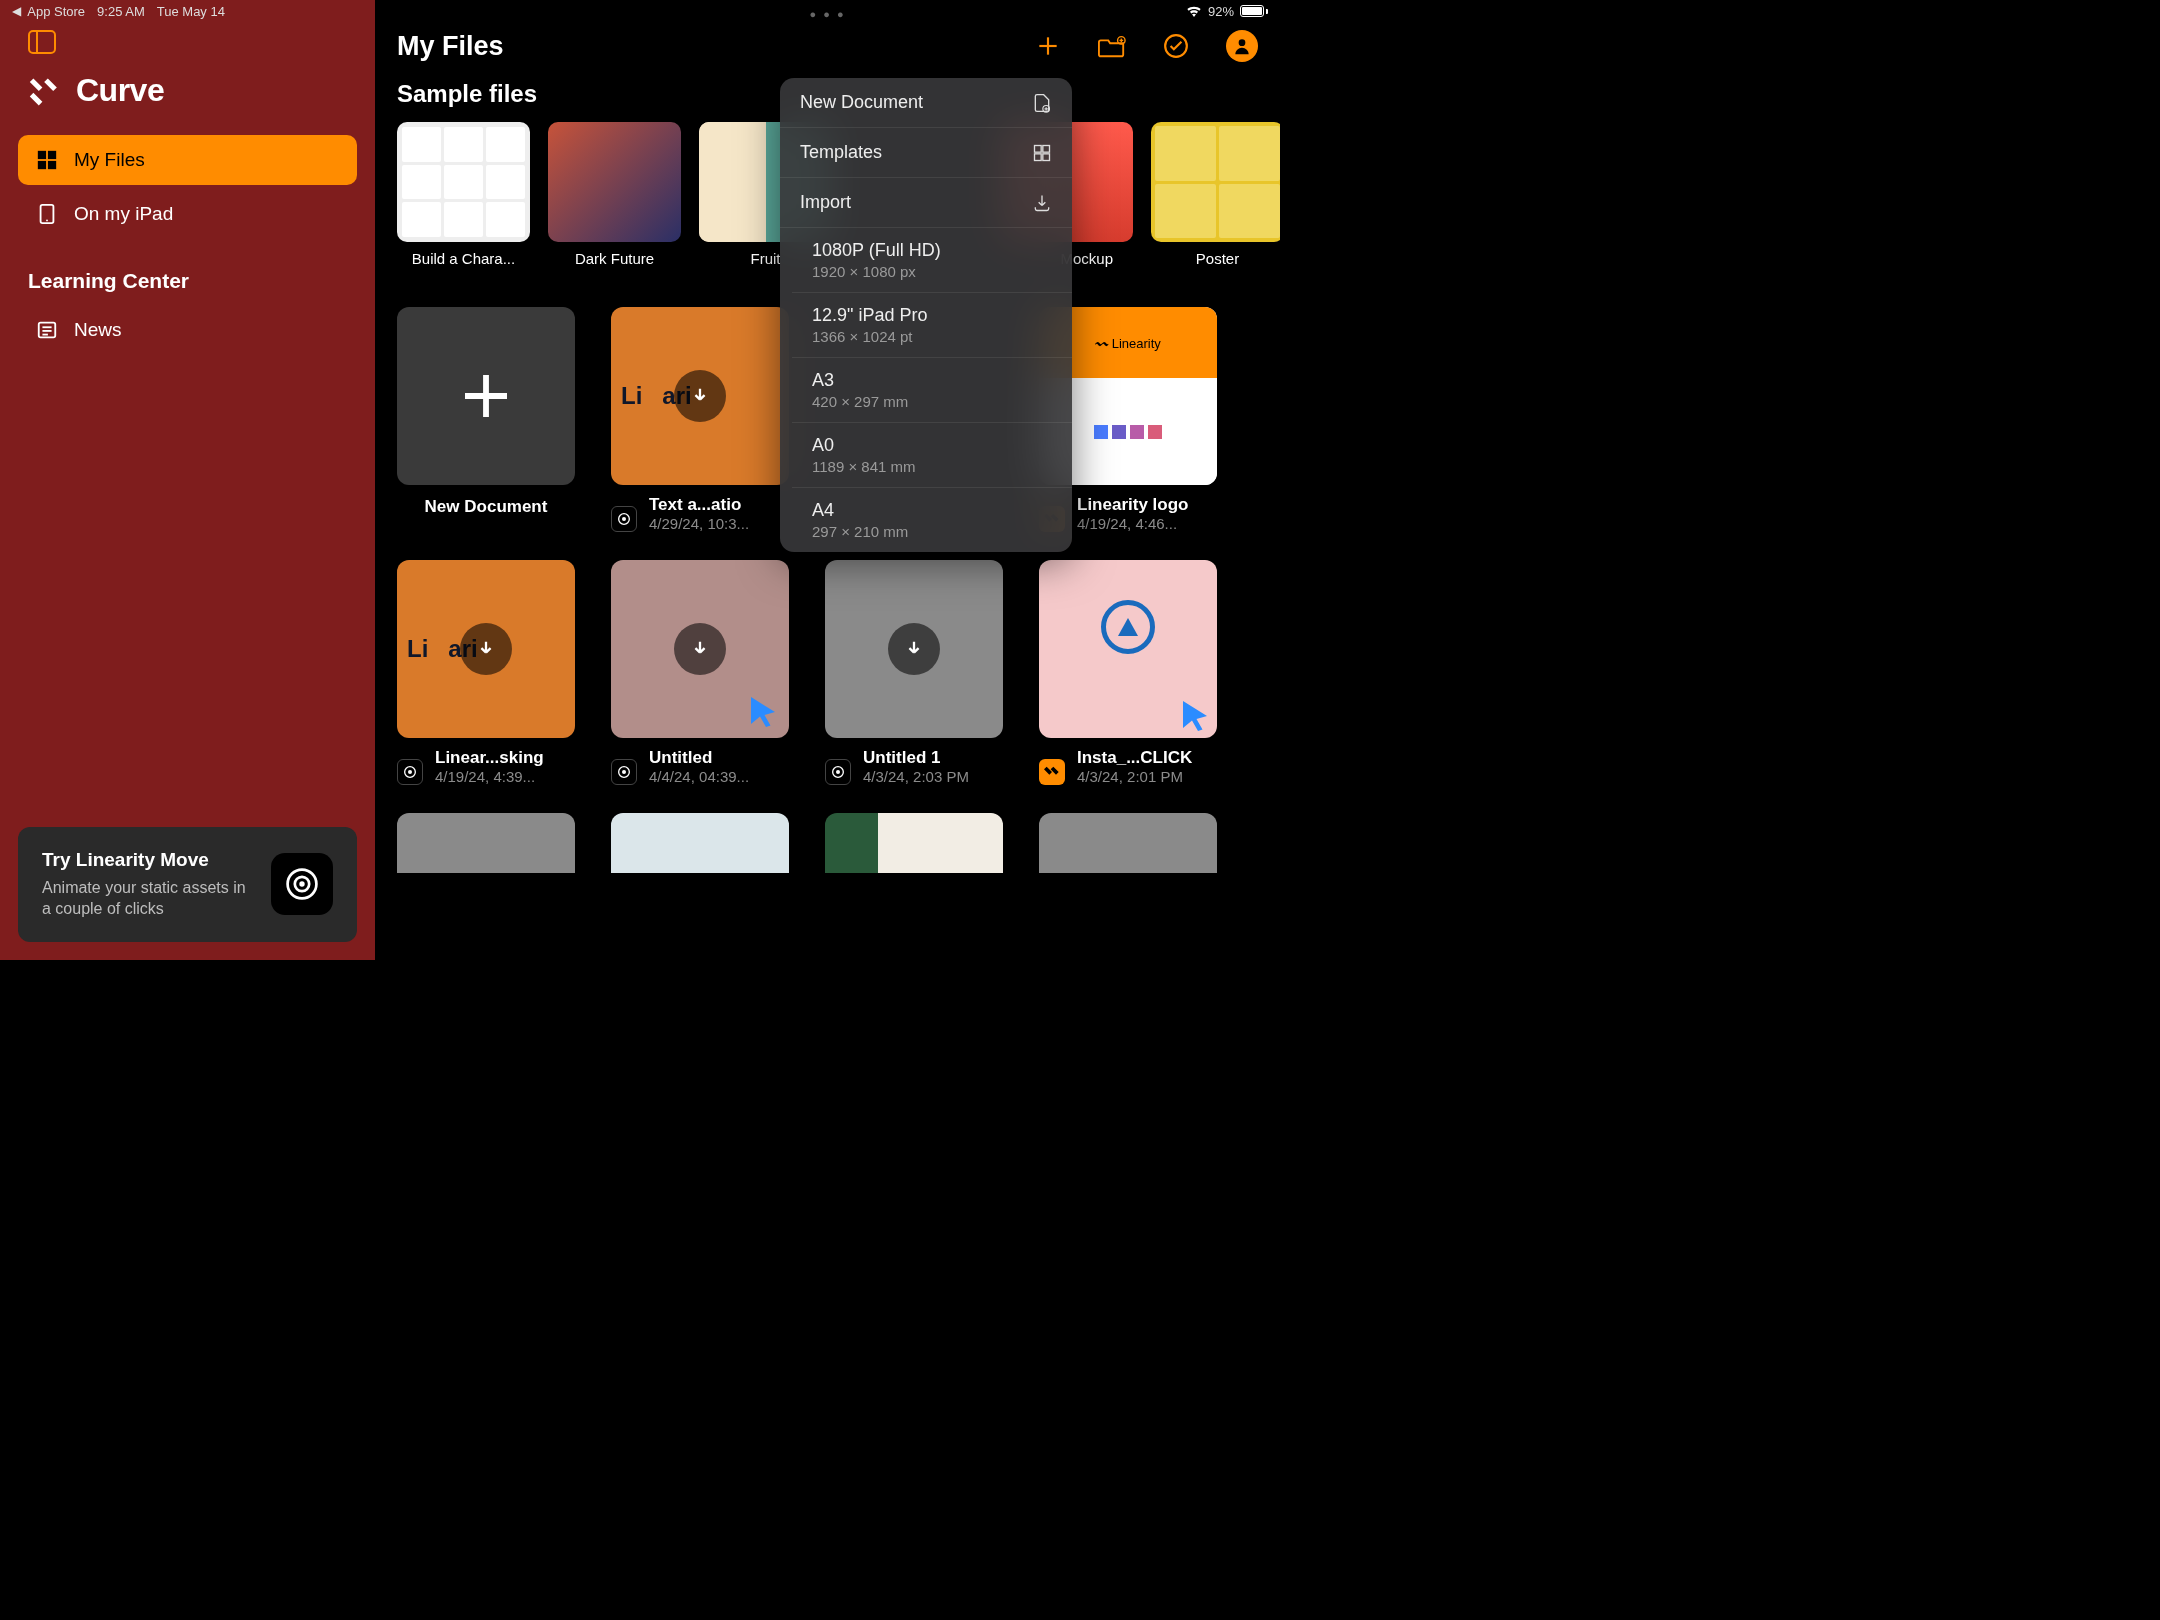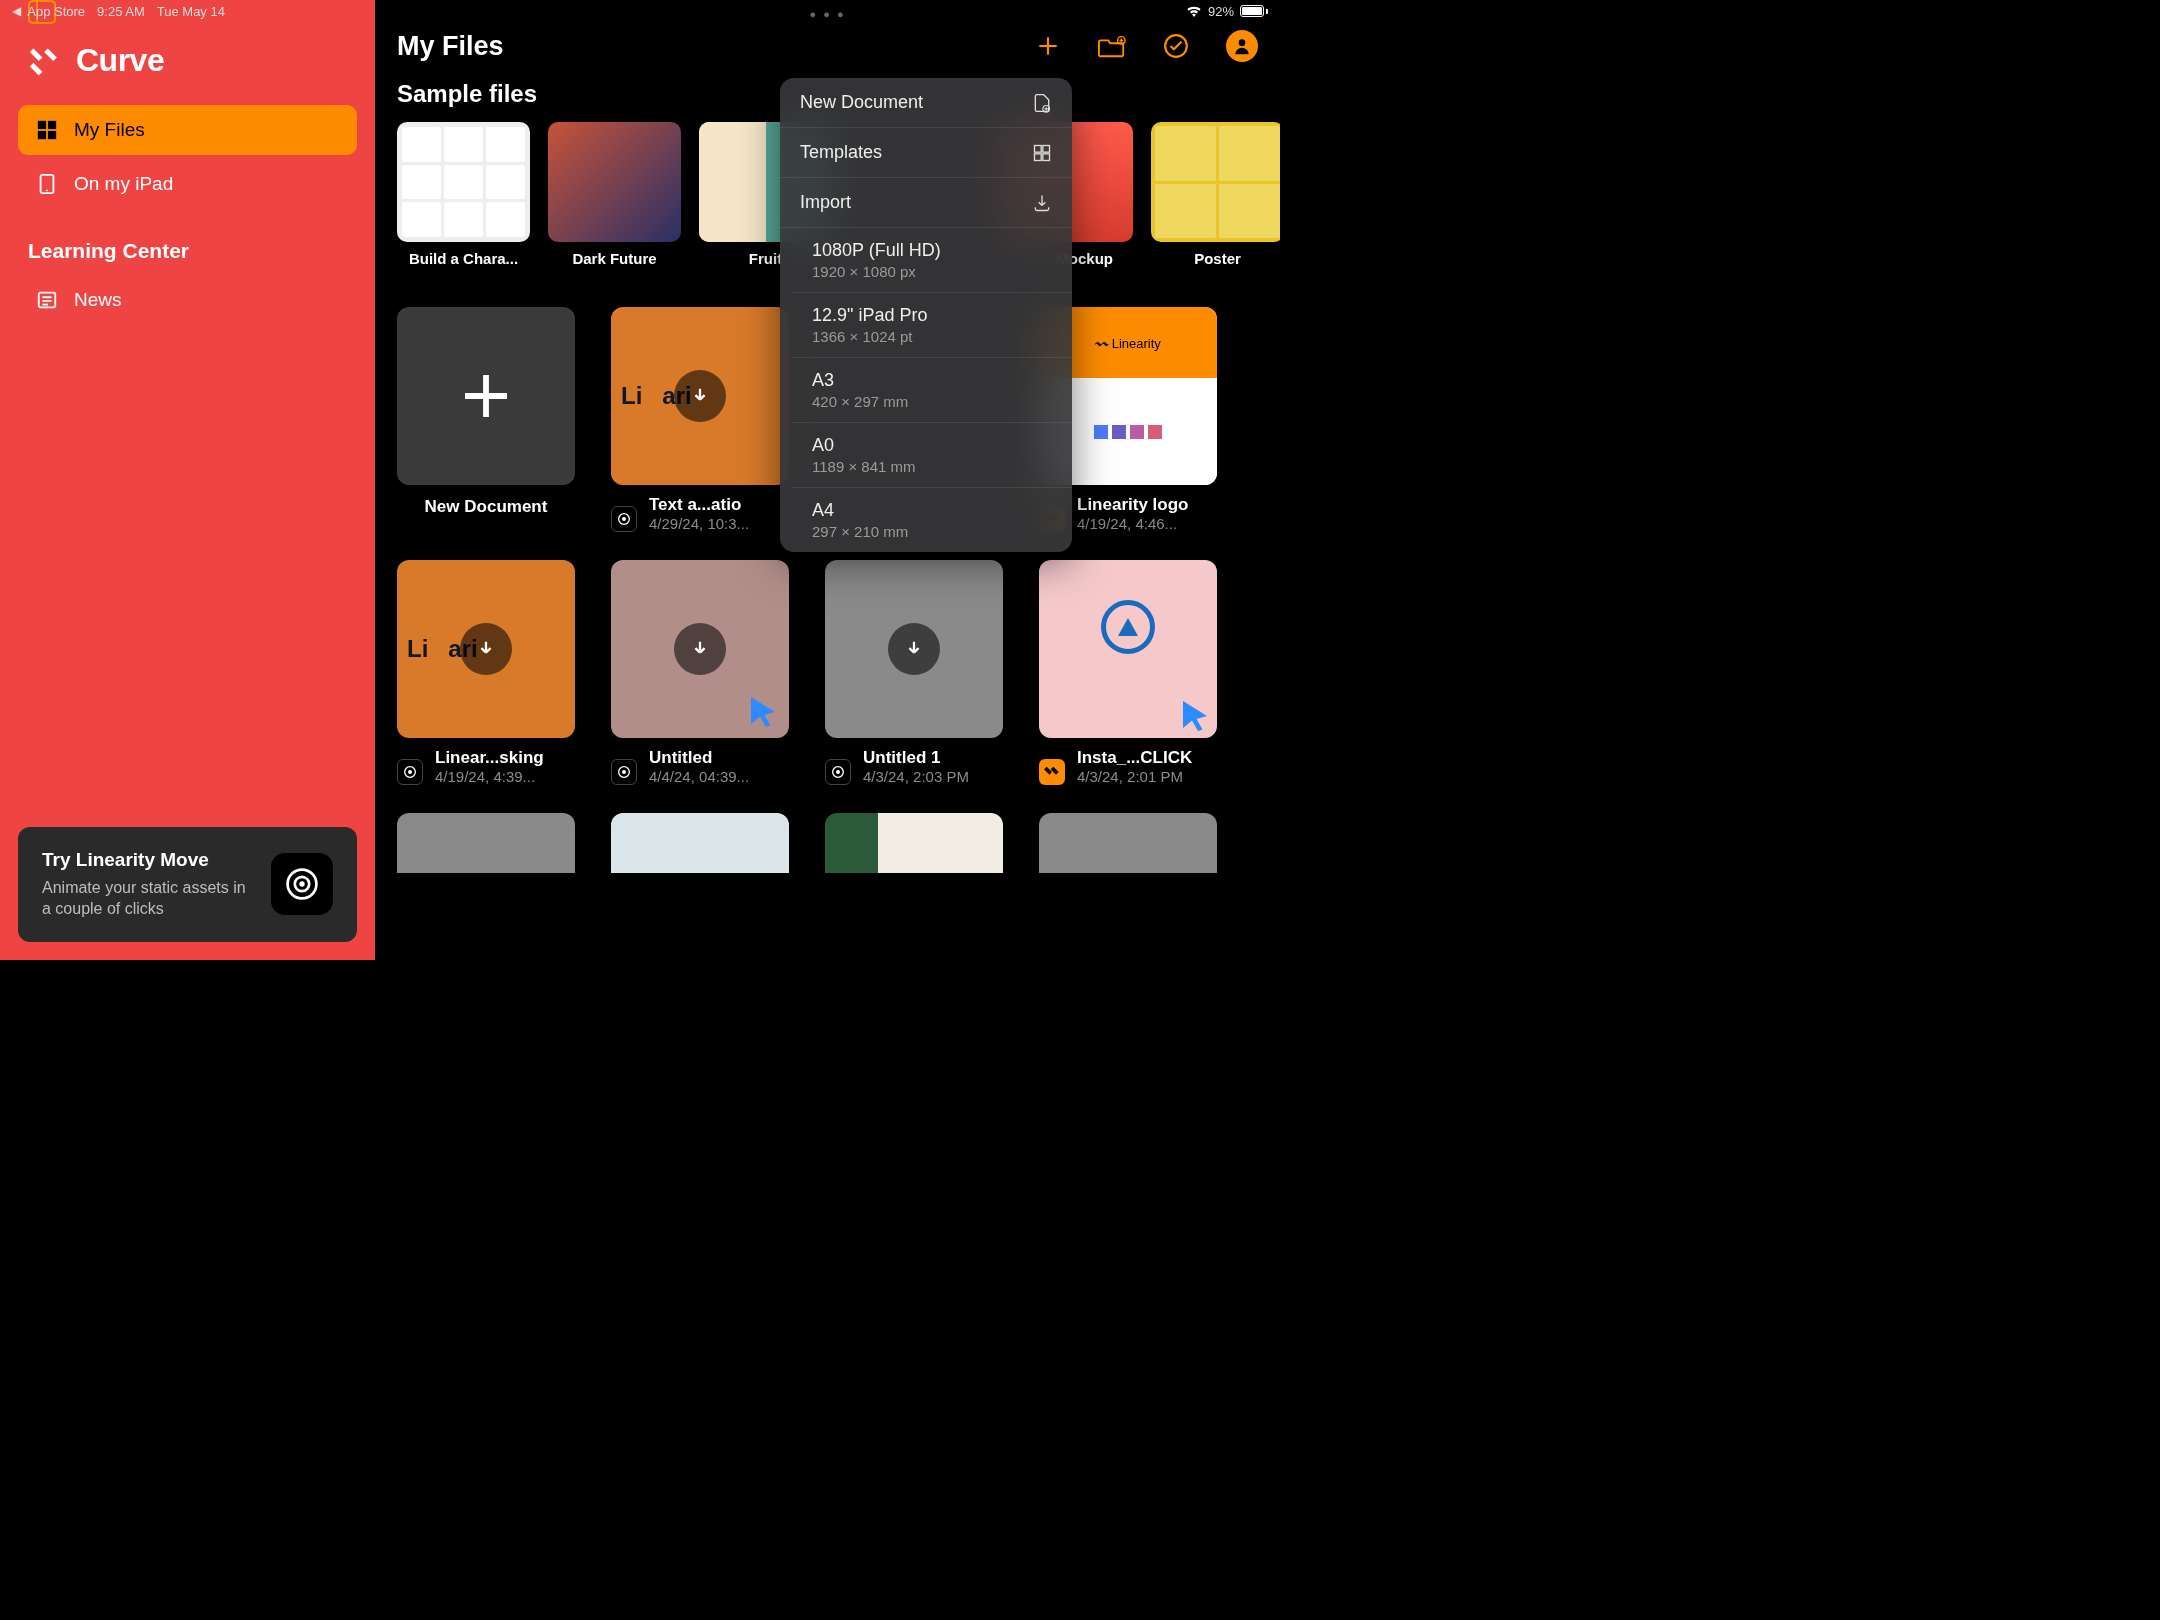--- a/index.html
+++ b/index.html
@@ -6,21 +6,21 @@
 body { width:1280px; height:960px; background:#000; color:#fff; overflow:hidden; position:relative; }
 .status-bar { position:absolute; top:0; left:0; right:0; height:22px; display:flex; align-items:center; justify-content:space-between; padding:0 12px; font-size:13px; color:#ddd; z-index:5; }
 .status-left, .status-right { display:flex; align-items:center; gap:6px; }
 .status-left .back-arrow { font-size:12px; }
 .battery-icon { display:inline-flex; align-items:center; gap:2px; }
 .battery-shell { width:24px; height:12px; border:1px solid #fff; border-radius:3px; position:relative; }
 .battery-fill { position:absolute; left:1px; top:1px; bottom:1px; width:90%; background:#fff; border-radius:1px; }
 .battery-tip { width:2px; height:5px; background:#fff; border-radius:0 1px 1px 0; }
 .wifi-icon { width:16px; height:12px; }
 
-.sidebar { position:absolute; left:0; top:0; width:375px; height:960px; background:#ef4444; }
+.sidebar { position:absolute; left:0; top:0; width:375px; height:960px; background:#7f1d1d; padding-top:30px; }
 .sidebar-toggle { margin:0 0 18px 28px; width:28px; height:24px; border:2px solid #ff8c00; border-radius:5px; position:relative; }
 .sidebar-toggle::before { content:""; position:absolute; left:6px; top:0; bottom:0; width:2px; background:#ff8c00; }
 .logo-row { display:flex; align-items:center; gap:12px; padding:0 28px 26px 28px; }
 .logo-mark { width:36px; height:36px; color:#fff; }
 .logo-text { font-size:32px; font-weight:700; letter-spacing:-0.5px; }
 .nav-item { display:flex; align-items:center; gap:16px; height:50px; margin:0 18px 4px 18px; padding:0 18px; border-radius:10px; font-size:19px; cursor:pointer; }
 .nav-item.active { background:#ff8c00; color:#000; }
 .nav-icon { width:22px; height:22px; flex-shrink:0; }
 .section-label { padding:26px 0 12px 28px; font-size:21px; font-weight:600; }
 .nav-item .dot { margin-left:auto; width:12px; height:12px; background:#fff; border-radius:50%; }
@@ -31,21 +31,21 @@
 
 .main { position:absolute; left:375px; right:0; top:0; bottom:0; background:#000; padding:18px 22px 0 22px; overflow:hidden; }
 .grip-dots { position:absolute; left:50%; top:8px; transform:translateX(-50%); color:#666; font-size:11px; letter-spacing:2px; }
 .header-row { display:flex; align-items:center; margin-top:12px; margin-bottom:18px; }
 .page-title { font-size:27px; font-weight:700; }
 .header-actions { margin-left:auto; display:flex; align-items:center; gap:36px; }
 .header-icon { width:28px; height:28px; color:#ff8c00; display:flex; align-items:center; justify-content:center; cursor:pointer; }
 .avatar-btn { width:32px; height:32px; background:#ff8c00; border-radius:50%; display:flex; align-items:center; justify-content:center; }
 
 .section-title { font-size:24px; font-weight:700; margin-bottom:14px; }
-.sample-row { display:flex; gap:18px; margin-bottom:40px;font-weight:bold; }
+.sample-row { display:flex; gap:18px; margin-bottom:40px; }
 .sample-card { width:133px; }
 .sample-thumb { width:133px; height:120px; border-radius:10px; background:#333; overflow:hidden; position:relative; }
 .sample-label { font-size:15px; text-align:center; margin-top:8px; white-space:nowrap; overflow:hidden; text-overflow:ellipsis; }
 
 .files-grid { display:grid; grid-template-columns:repeat(4,178px); gap:28px 36px; }
 .file-card { width:178px; }
 .file-thumb { width:178px; height:178px; border-radius:12px; background:#444; position:relative; display:flex; align-items:center; justify-content:center; overflow:hidden; }
 .file-thumb.new-doc { background:#3a3a3a; }
 .plus-big { color:#fff; }
 .download-badge { width:52px; height:52px; background:rgba(0,0,0,0.55); border-radius:50%; display:flex; align-items:center; justify-content:center; position:absolute; }

